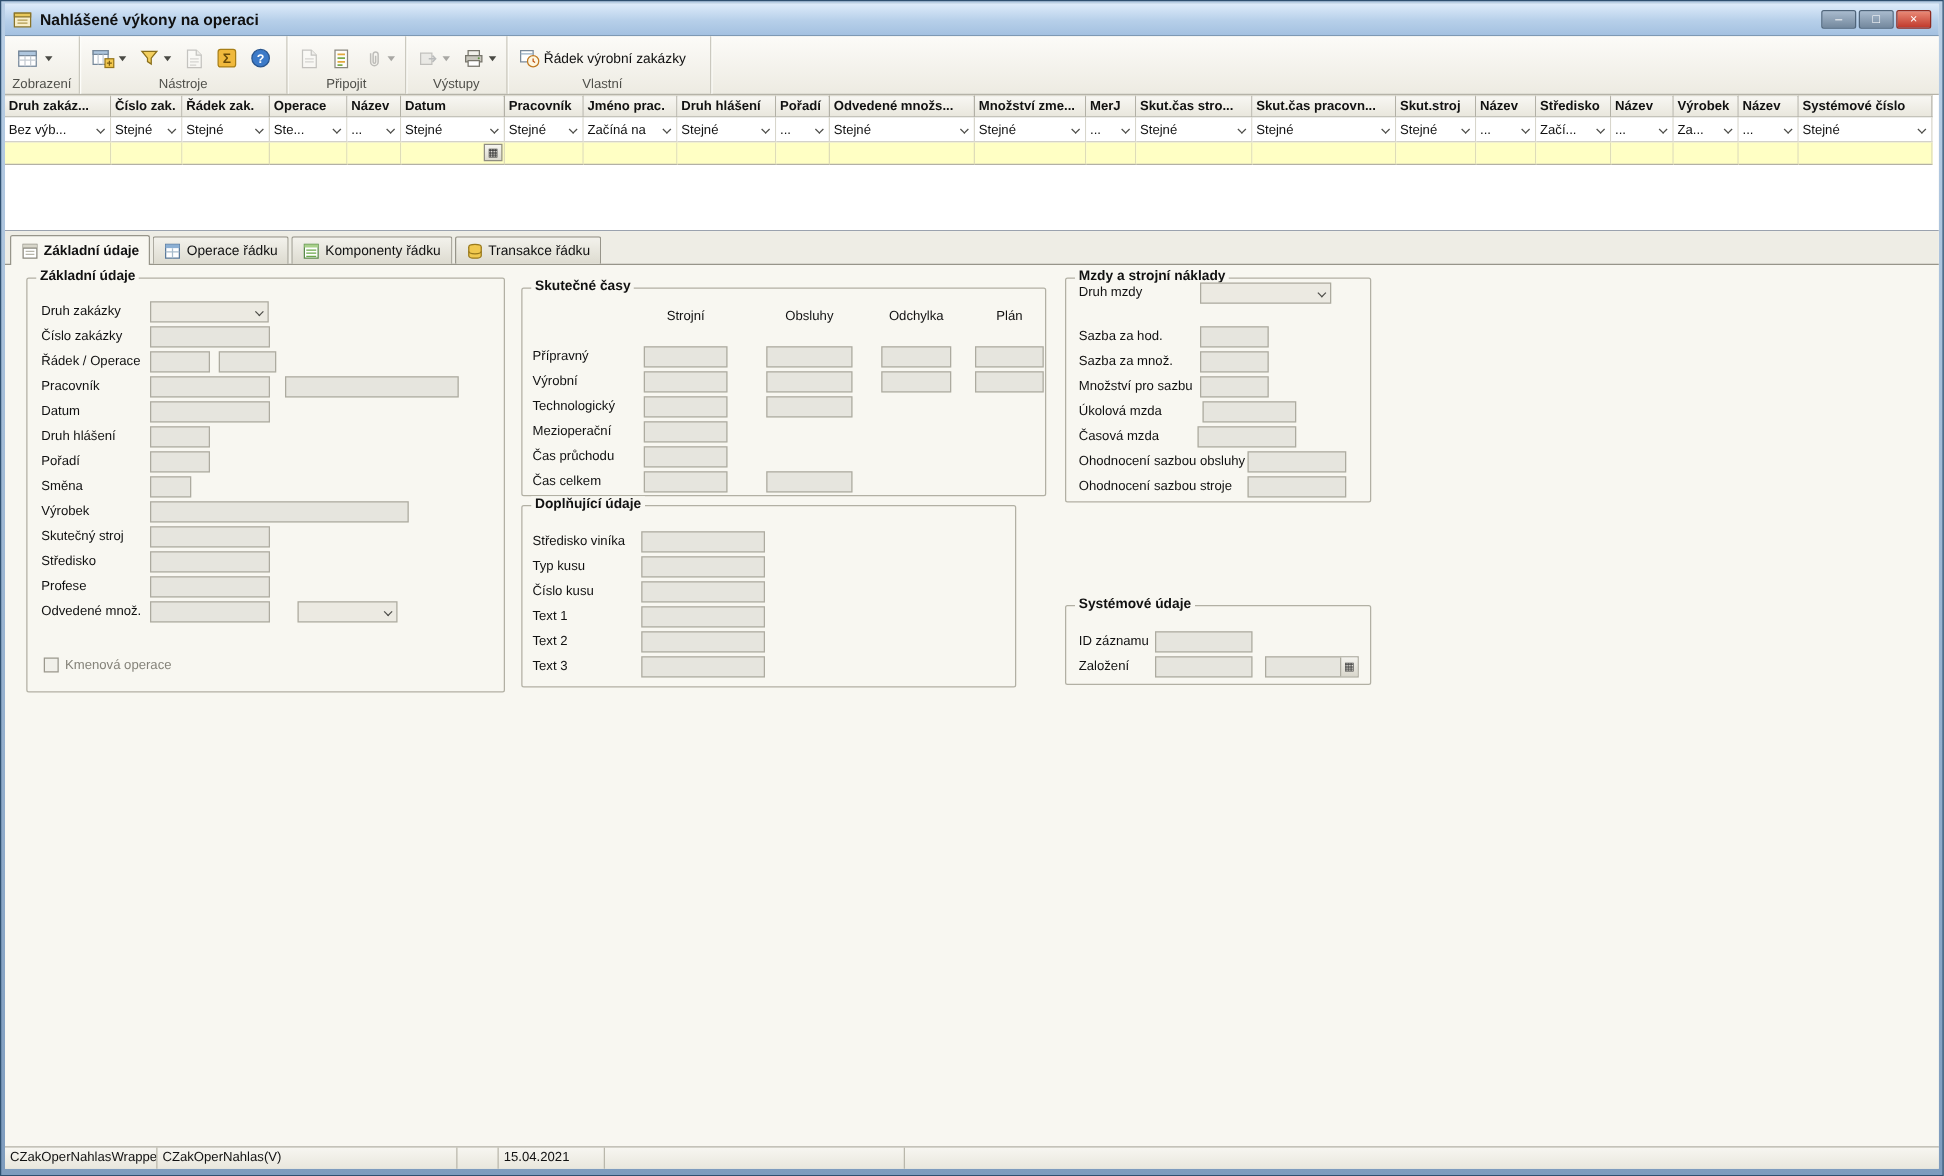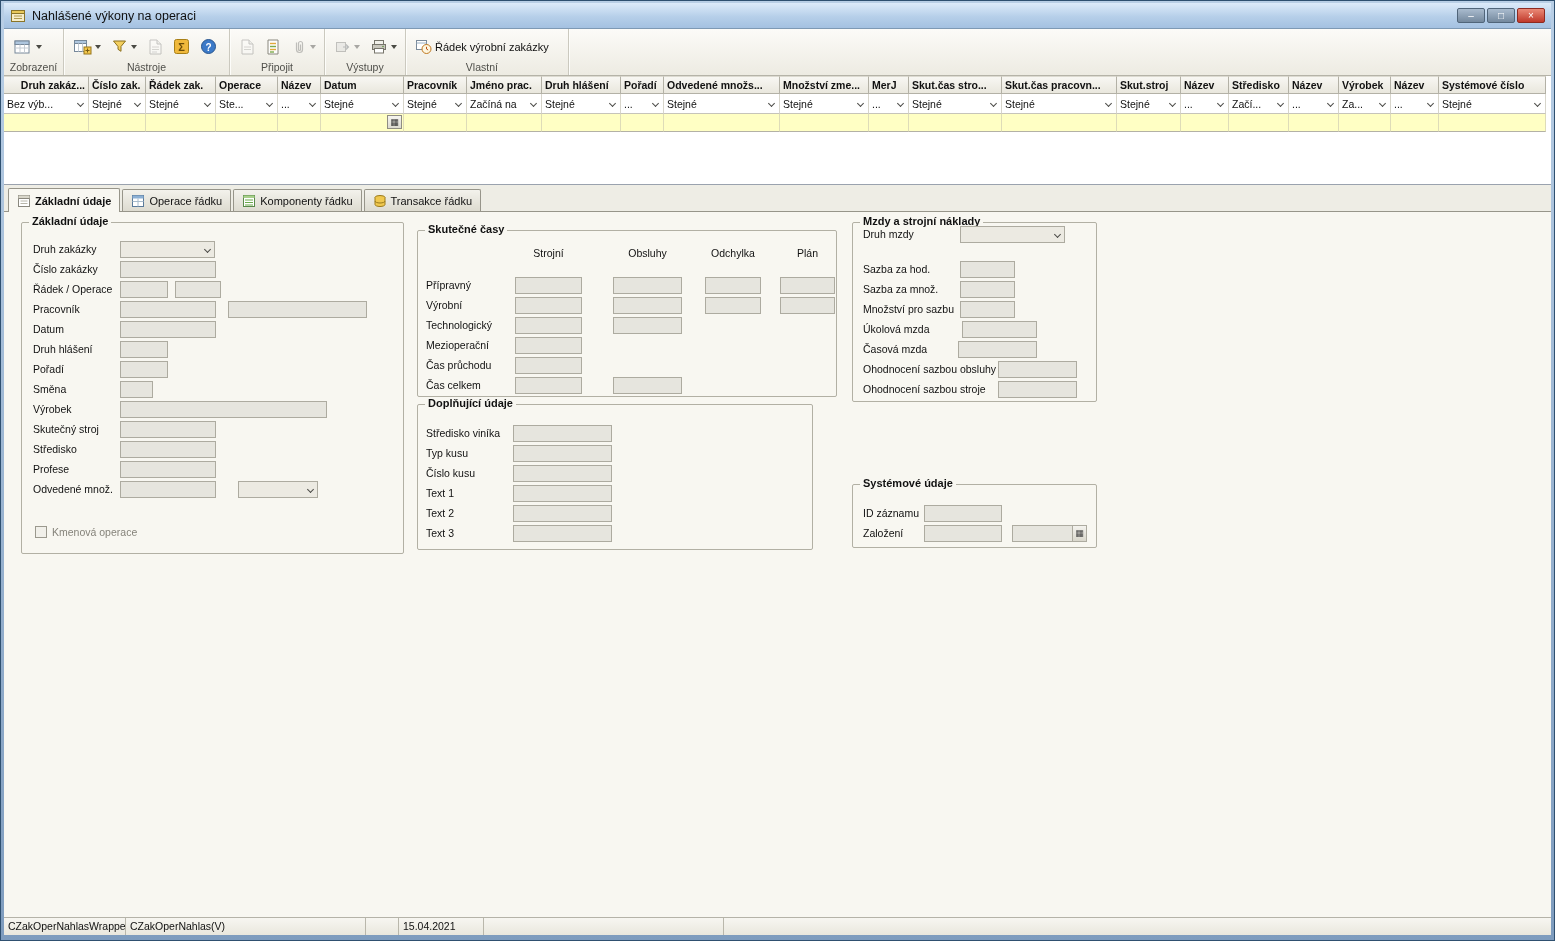--- a/index.html
+++ b/index.html
@@ -4,21 +4,21 @@
 <style>
 *{box-sizing:border-box;margin:0;padding:0;}
 html,body{width:1555px;height:941px;overflow:hidden;}
 body{font-family:"Liberation Sans","DejaVu Sans",sans-serif;font-size:11px;color:#111;background:#9db8d4;}
 .window{position:absolute;inset:0;background:#2f5070;}
 .frame{position:absolute;inset:1px;background:linear-gradient(#b9cfe6,#7e9cbe);}
 .client{position:absolute;left:3px;top:2px;right:3px;bottom:5px;background:#f2f1ea;}
 
 
 .titlebar{position:absolute;left:0;top:0;right:0;height:26px;background:linear-gradient(#ddeBfA,#b6cfe9 55%,#a4c1e1);display:flex;align-items:center;gap:6px;padding:0 6px;border-bottom:1px solid #7e99b4;}
-.title{font-weight:normal;font-size:12.5px;color:#101010;}
+.title{font-weight:bold;font-size:12.5px;color:#101010;}
 .wbtns{margin-left:auto;display:flex;gap:2px;}
 .wbtn{width:28px;height:15px;display:flex;align-items:center;justify-content:center;font-size:10px;line-height:10px;color:#fff;background:linear-gradient(#a9bbce,#74899e);border:1px solid #50657a;border-radius:2px;}
 .wbtn.close{background:linear-gradient(#ea8a77,#c0392b);border-color:#8e2a20;}
 
 
 .toolbar{position:absolute;left:0;top:26px;right:0;height:47px;background:linear-gradient(#fcfbf8,#edebe2);border-bottom:1px solid #b5b3a8;display:flex;align-items:stretch;}
 .tgroup{display:flex;flex-direction:column;border-right:1px solid #cbc9bf;box-shadow:1px 0 0 #fdfdfa;padding:3px 4px 1px;}
 .ticons{flex:1;display:flex;align-items:center;gap:6px;padding:0 3px;}
 .tlabel{text-align:center;font-size:10.5px;color:#4f4f4a;padding-bottom:1px;}
 .tbtn{display:flex;align-items:center;gap:3px;padding:1px 2px;border-radius:2px;}
@@ -239,21 +239,21 @@
                 </span>
           <span>Řádek výrobní zakázky</span>
         </span>
       </div>
       <div class="tlabel">Vlastní</div>
     </div>
   </div>
 
   <div class="gridarea">
     <div class="grow" id="row-head">
-            <div class="ghead" style="width: 85px; text-align: right;">Druh zakáz...</div>
+            <div class="ghead" style="width: 85px;">Druh zakáz...</div>
             <div class="ghead" style="width: 57px;">Číslo zak.</div>
             <div class="ghead" style="width: 70px;">Řádek zak.</div>
             <div class="ghead" style="width: 62px;">Operace</div>
             <div class="ghead" style="width: 43px;">Název</div>
             <div class="ghead" style="width: 83px;">Datum</div>
             <div class="ghead" style="width: 63px;">Pracovník</div>
             <div class="ghead" style="width: 75px;">Jméno prac.</div>
             <div class="ghead" style="width: 79px;">Druh hlášení</div>
             <div class="ghead" style="width: 43px;">Pořadí</div>
             <div class="ghead" style="width: 116px;">Odvedené množs...</div>

